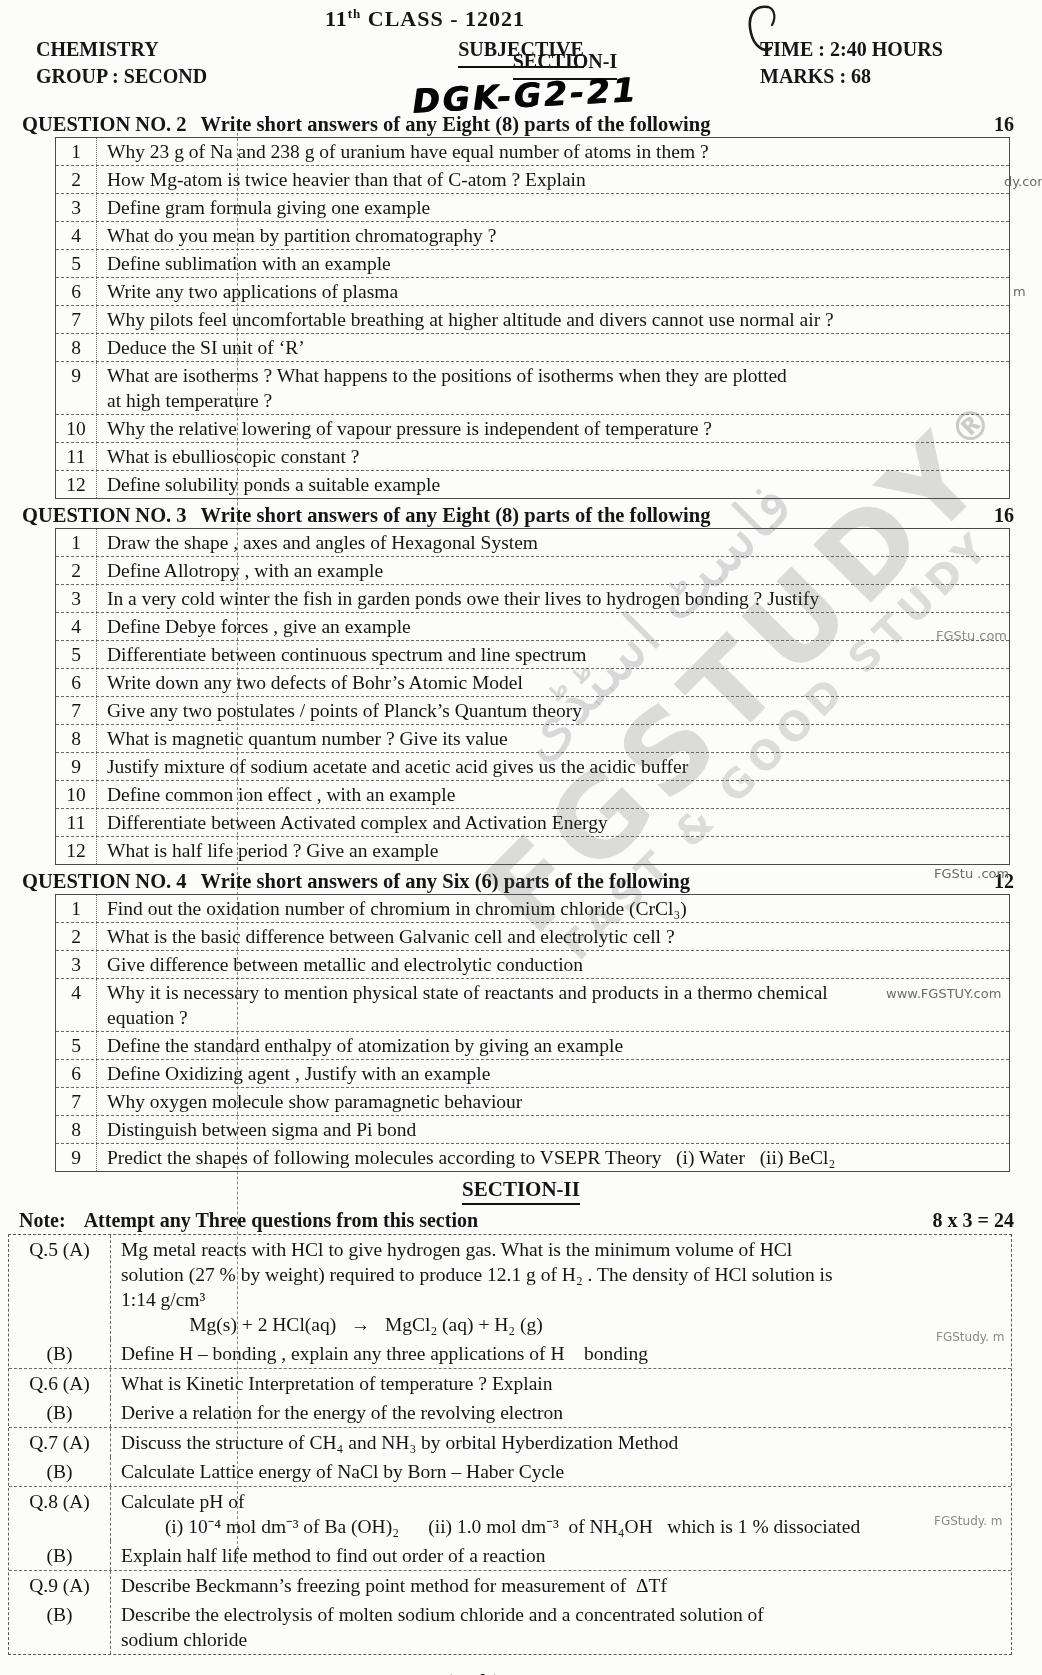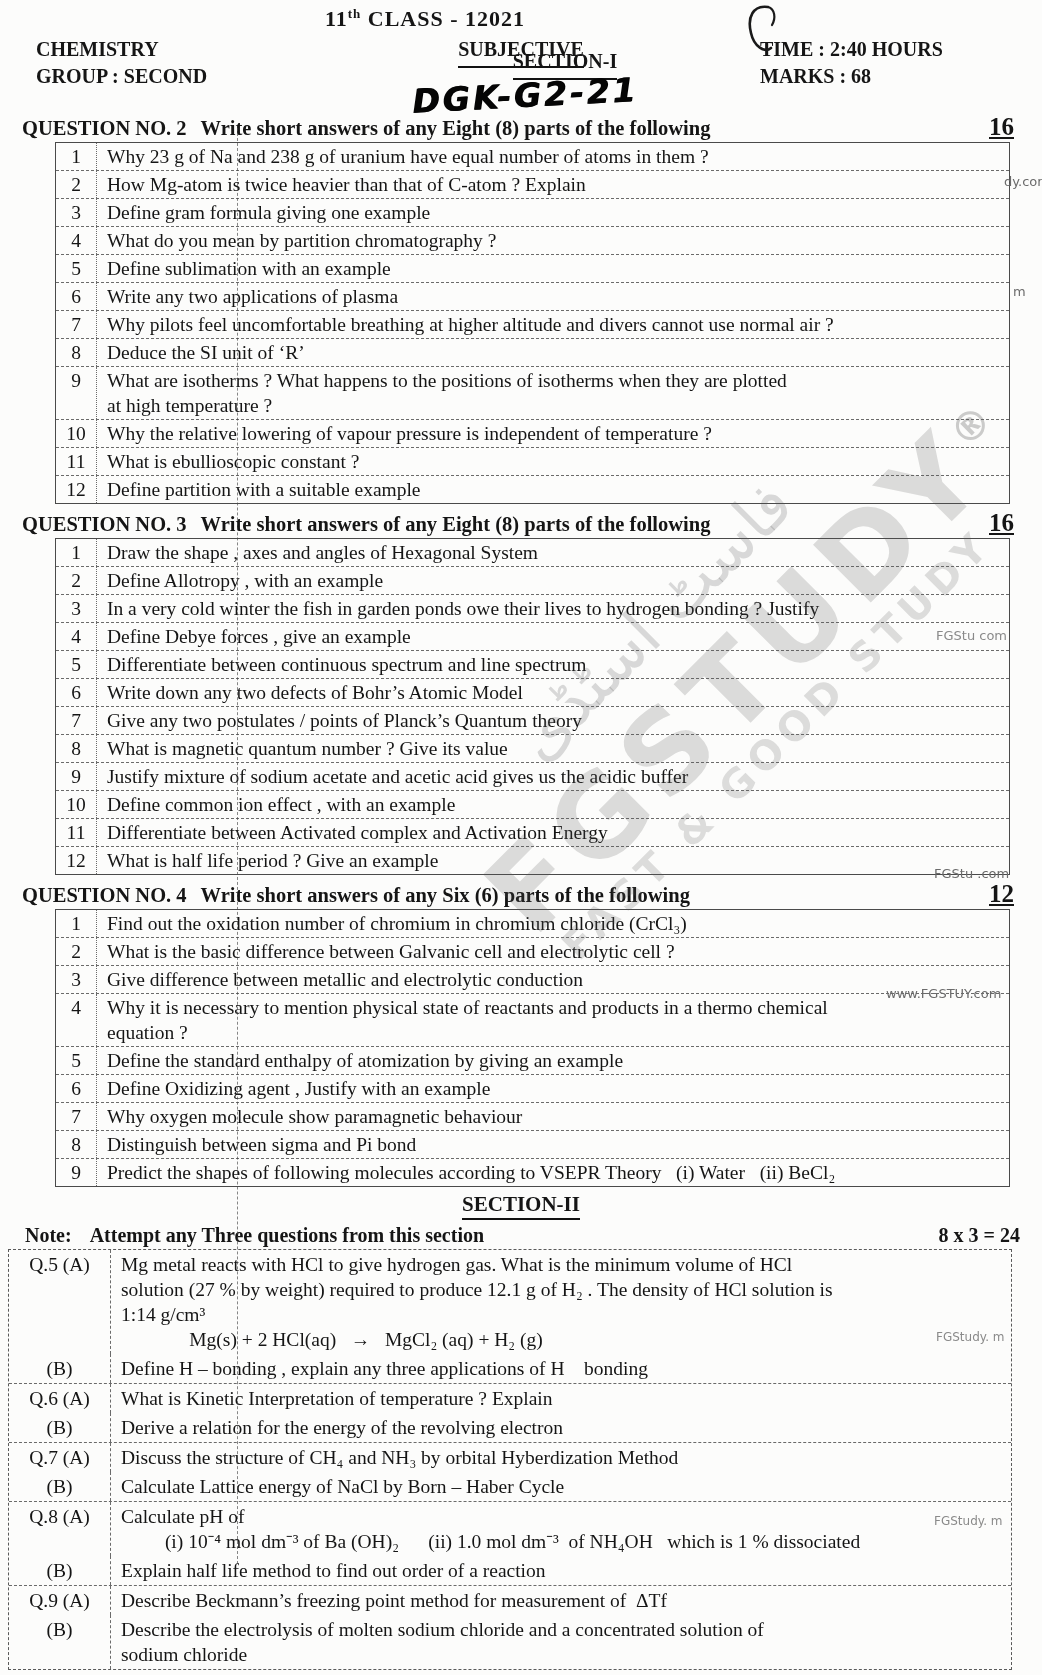--- a/index.html
+++ b/index.html
@@ -26,39 +26,39 @@
     text-shadow:1px 0 0 #000;color:#050505;
   }
   .hand-mark{position:absolute;left:740px;top:2px;}
   
   .q-heading{
     display:flex;align-items:baseline;
     margin:5px 0 1px 22px;width:992px;
     font-weight:bold;font-size:20.5px;
   }
   .q-heading .instr{margin-left:14px;}
-  .q-heading .marks{margin-left:auto;font-size:25px;text-decoration:underline;}
+  .q-heading .marks{margin-left:auto;font-size:20px;}
   
   .q-table{margin-left:55px;width:953px;border:1px solid #4a4a4a;}
   .p-row{display:flex;border-top:1px dashed #6a6a6a;}
   .p-row:first-child{border-top:none;}
   .p-num{
     flex:none;width:40px;text-align:center;
     border-right:1px dotted #6a6a6a;
     font-size:19.5px;line-height:25px;padding:1px 0;
   }
   .p-txt{
     flex:1;font-size:19.5px;line-height:25px;padding:1px 10px;
     white-space:pre-wrap;
   }
   
   .s2-head-wrap{text-align:center;margin-top:5px;}
   .s2-head{display:inline-block;font-weight:bold;font-size:21px;border-bottom:2px solid #111;padding-bottom:1px;}
   .note-line{
-    display:flex;align-items:baseline;margin:4px 0 2px 25px;width:995px;
+    display:flex;align-items:baseline;margin:4px 0 2px 19px;width:995px;
     font-weight:bold;font-size:20px;
   }
   .note-line .note-text{margin-left:18px;}
   .note-line .marks{margin-left:auto;}
   .s2-table{margin-left:8px;width:1002px;border:1px dashed #5a5a5a;}
   .s2row{display:flex;}
   .s2row.group-start{border-top:1px dashed #6a6a6a;}
   .s2label{
     flex:none;width:97px;text-align:center;
     border-right:1px dashed #6a6a6a;
@@ -168,21 +168,21 @@
     <div class="p-row">
     <div class="p-num">10</div>
     <div class="p-txt">Why the relative lowering of vapour pressure is independent of temperature ?</div>
   </div>
     <div class="p-row">
     <div class="p-num">11</div>
     <div class="p-txt">What is ebullioscopic constant ?</div>
   </div>
     <div class="p-row">
     <div class="p-num">12</div>
-    <div class="p-txt">Define partition with a suitable example</div>
+    <div class="p-txt">Define solubility ponds a suitable example</div>
   </div>
   </div>
 
 <div class="q-heading">
   <span>QUESTION NO. 3</span>
   <span class="instr">Write short answers of any Eight (8) parts of the following</span>
   <span class="marks">16</span>
 </div>
 <div class="q-table">
 

